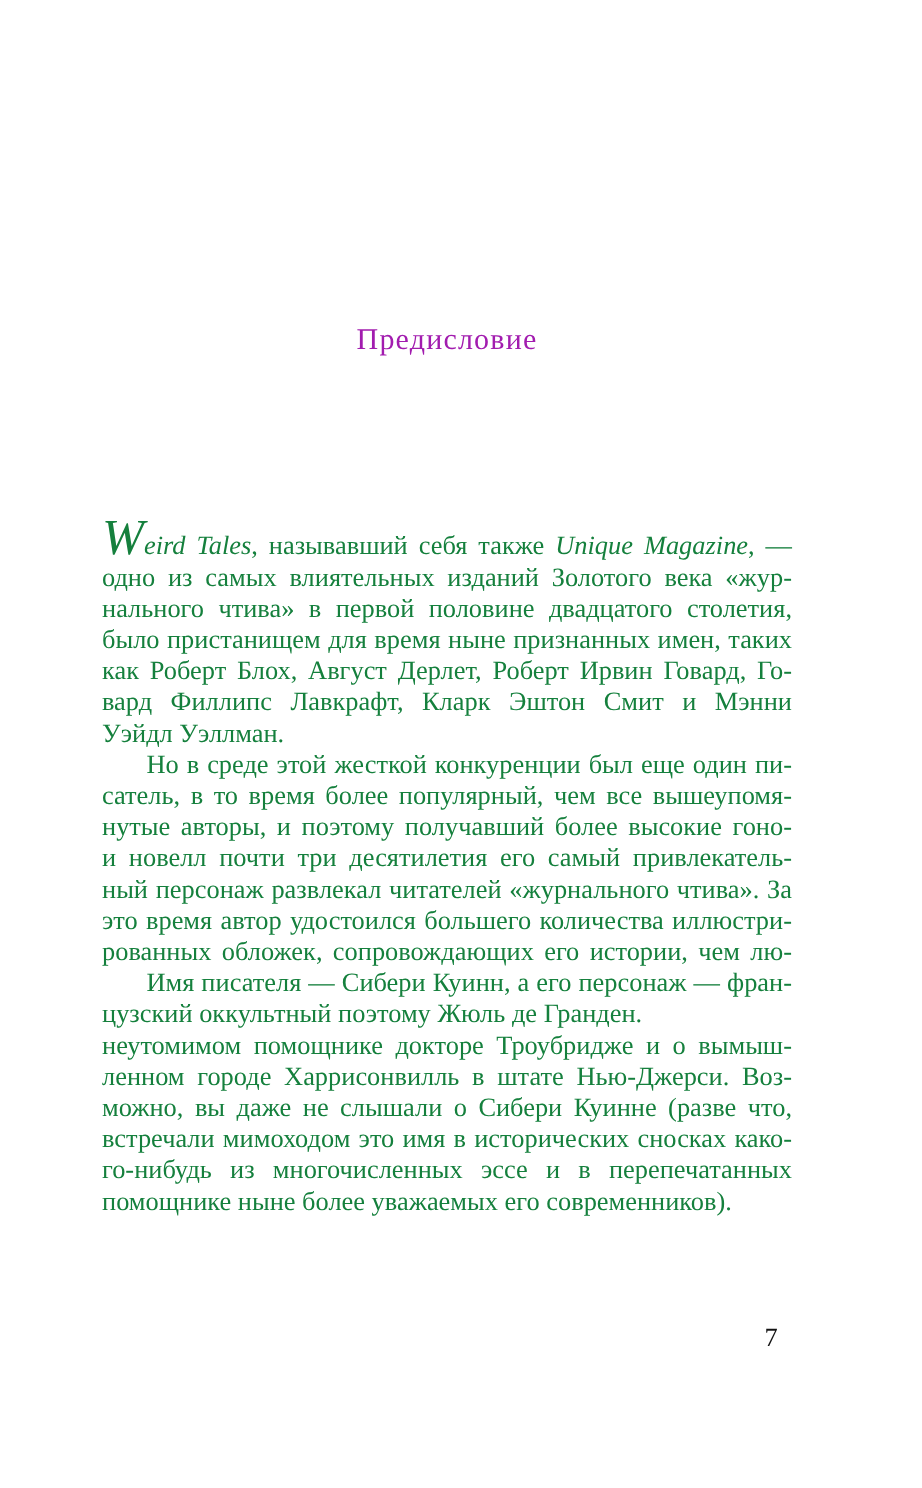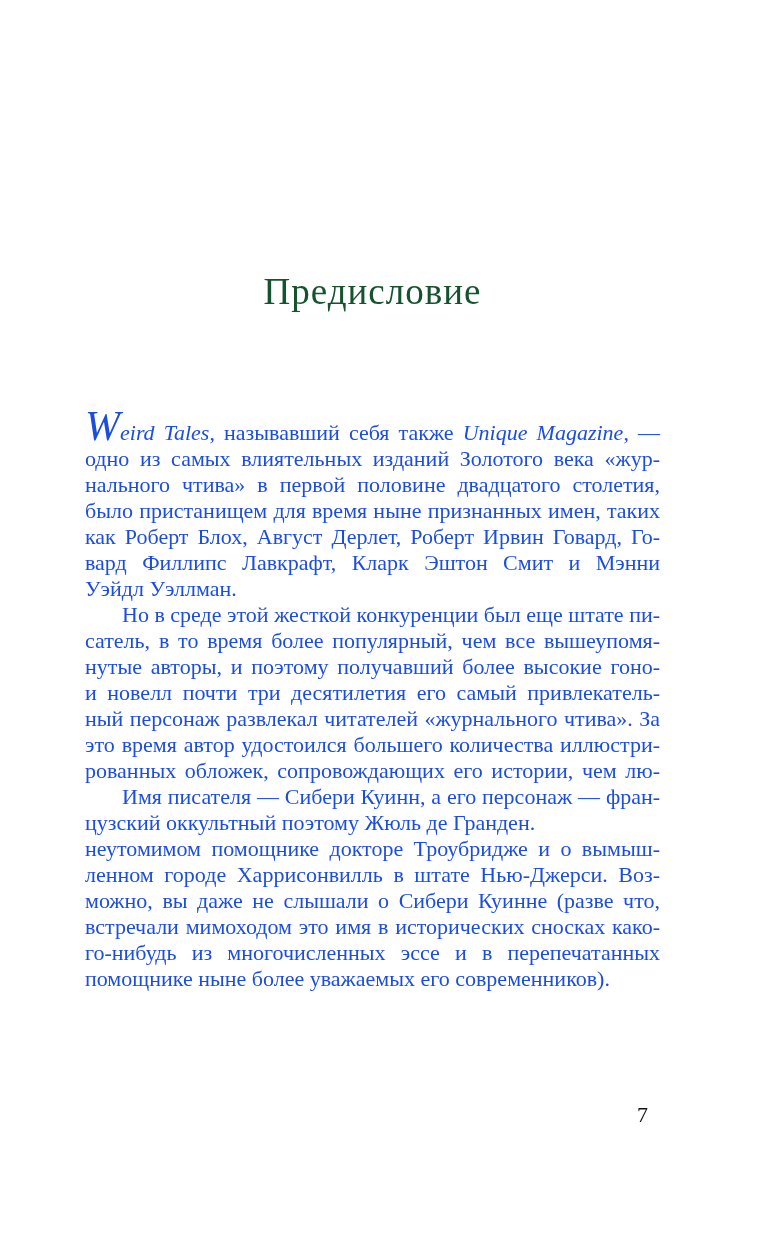--- a/index.html
+++ b/index.html
@@ -16,33 +16,33 @@
     font-family: "Liberation Serif", serif;
     overflow: hidden;
   }
   .title {
     position: absolute;
     top: 270px;
     left: 85px;
     width: 575px;
     margin: 0;
     text-align: center;
-    font-size: 37px;
+    font-size: 25px;
     font-weight: normal;
     letter-spacing: 1px;
-    color: #14532d;
+    color: #a21caf;
   }
   .body-text {
     position: absolute;
-    top: 420px;
+    top: 442px;
     left: 85px;
     width: 575px;
     font-size: 22px;
     line-height: 26px;
-    color: #1d4ed8;
+    color: #15803d;
   }
   .paragraph {
     margin: 0;
   }
   .line {
     text-align: justify;
     text-align-last: justify;
   }
   .line.para-end {
     text-align-last: left;
@@ -78,21 +78,21 @@
       <div class="paragraph">
         <div class="line"><span class="wt-initial">W</span><span class="italic">eird Tales</span><span>, называвший себя также </span><span class="italic">Unique Magazine</span><span>, —</span></div>
         <div class="line">одно из самых влиятельных изданий Золотого века «жур-</div>
         <div class="line">нального чтива» в первой половине двадцатого столетия,</div>
         <div class="line">было пристанищем для время ныне признанных имен, таких</div>
         <div class="line">как Роберт Блох, Август Дерлет, Роберт Ирвин Говард, Го-</div>
         <div class="line">вард Филлипс Лавкрафт, Кларк Эштон Смит и Мэнни</div>
         <div class="line para-end">Уэйдл Уэллман.</div>
       </div>
       <div class="paragraph">
-        <div class="line indent">Но в среде этой жесткой конкуренции был еще штате пи-</div>
+        <div class="line indent">Но в среде этой жесткой конкуренции был еще один пи-</div>
         <div class="line">сатель, в то время более популярный, чем все вышеупомя-</div>
         <div class="line">нутые авторы, и поэтому получавший более высокие гоно-</div>
         <div class="line">и новелл почти три десятилетия его самый привлекатель-</div>
         <div class="line">ный персонаж развлекал читателей «журнального чтива». За</div>
         <div class="line">это время автор удостоился большего количества иллюстри-</div>
         <div class="line">рованных обложек, сопровождающих его истории, чем лю-</div>
       </div>
       <div class="paragraph">
         <div class="line indent">Имя писателя — Сибери Куинн, а его персонаж — фран-</div>
         <div class="line para-end">цузский оккультный поэтому Жюль де Гранден.</div>

